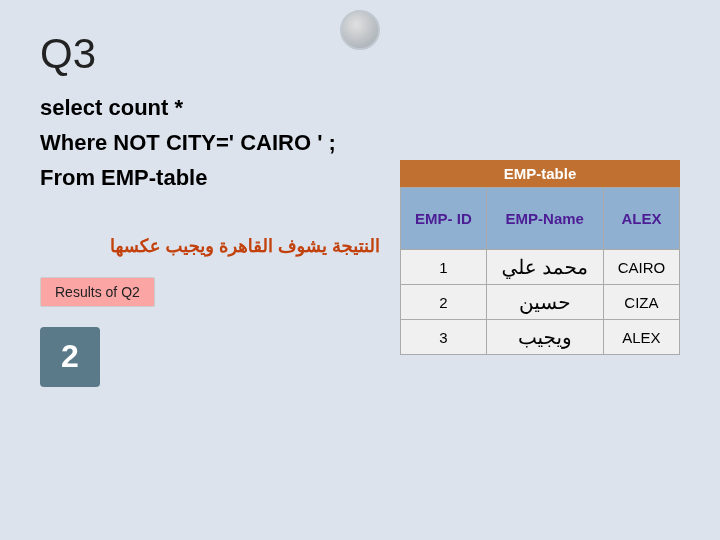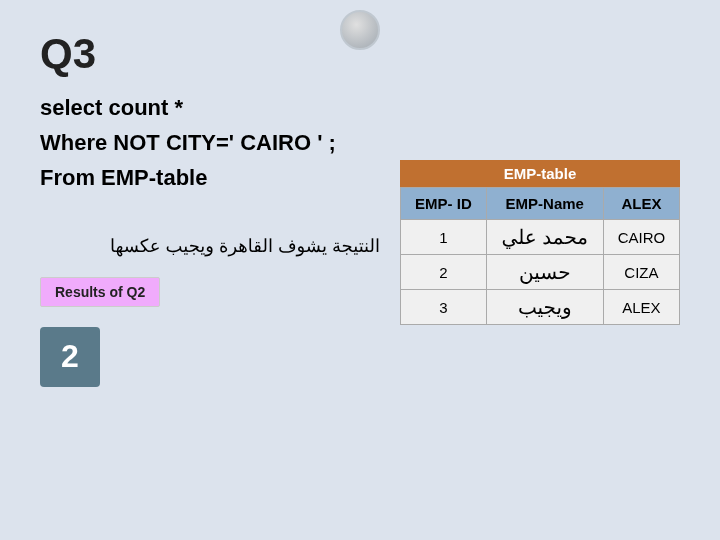--- a/index.html
+++ b/index.html
@@ -16,50 +16,50 @@
     .slide {
       width: 720px;
       height: 540px;
       background-color: #dce3ed;
       position: relative;
       padding: 30px 40px;
     }
 
     .title {
       font-size: 42px;
-      font-weight: bold;
+      font-weight: normal;
       color: #222;
       margin-bottom: 20px;
     }
 
     .code-block {
       font-size: 22px;
       font-weight: bold;
       color: #000000;
       line-height: 1.6;
       margin-bottom: 10px;
     }
 
     .arabic-text {
       font-size: 18px;
-      color: #000000;
+      color: #c2410c;
       text-align: right;
       direction: rtl;
       margin-bottom: 20px;
-      font-weight: normal;
+      font-weight: bold;
       margin-top: 39px;
     }
 
     .results-label {
       display: inline-block;
-      background-color: #f0abfc;
+      background-color: #fca5a5;
       border: 1px solid #ccc;
       padding: 6px 14px;
       font-size: 14px;
-      font-weight: bold;
+      font-weight: normal;
       color: #222;
       border-radius: 2px;
       margin-bottom: 10px;
     }
 
     .big-number {
       display: inline-flex;
       align-items: center;
       justify-content: center;
       width: 60px;
@@ -88,24 +88,24 @@
       margin-bottom: 0;
     }
 
     .emp-table {
       border-collapse: collapse;
       width: 280px;
     }
 
     .emp-table th {
       background-color: #8fb0d0;
-      color: #000000;
+      color: #4c1d95;
       font-weight: bold;
       font-size: 15px;
-      padding: 7px 12px;
+      padding: 22px 12px;
       border: 1px solid #aaa;
       text-align: center;
     }
 
     .emp-table td {
       background-color: #f0f0f0;
       font-size: 15px;
       padding: 5px 12px;
       border: 1px solid #aaa;
       text-align: center;

